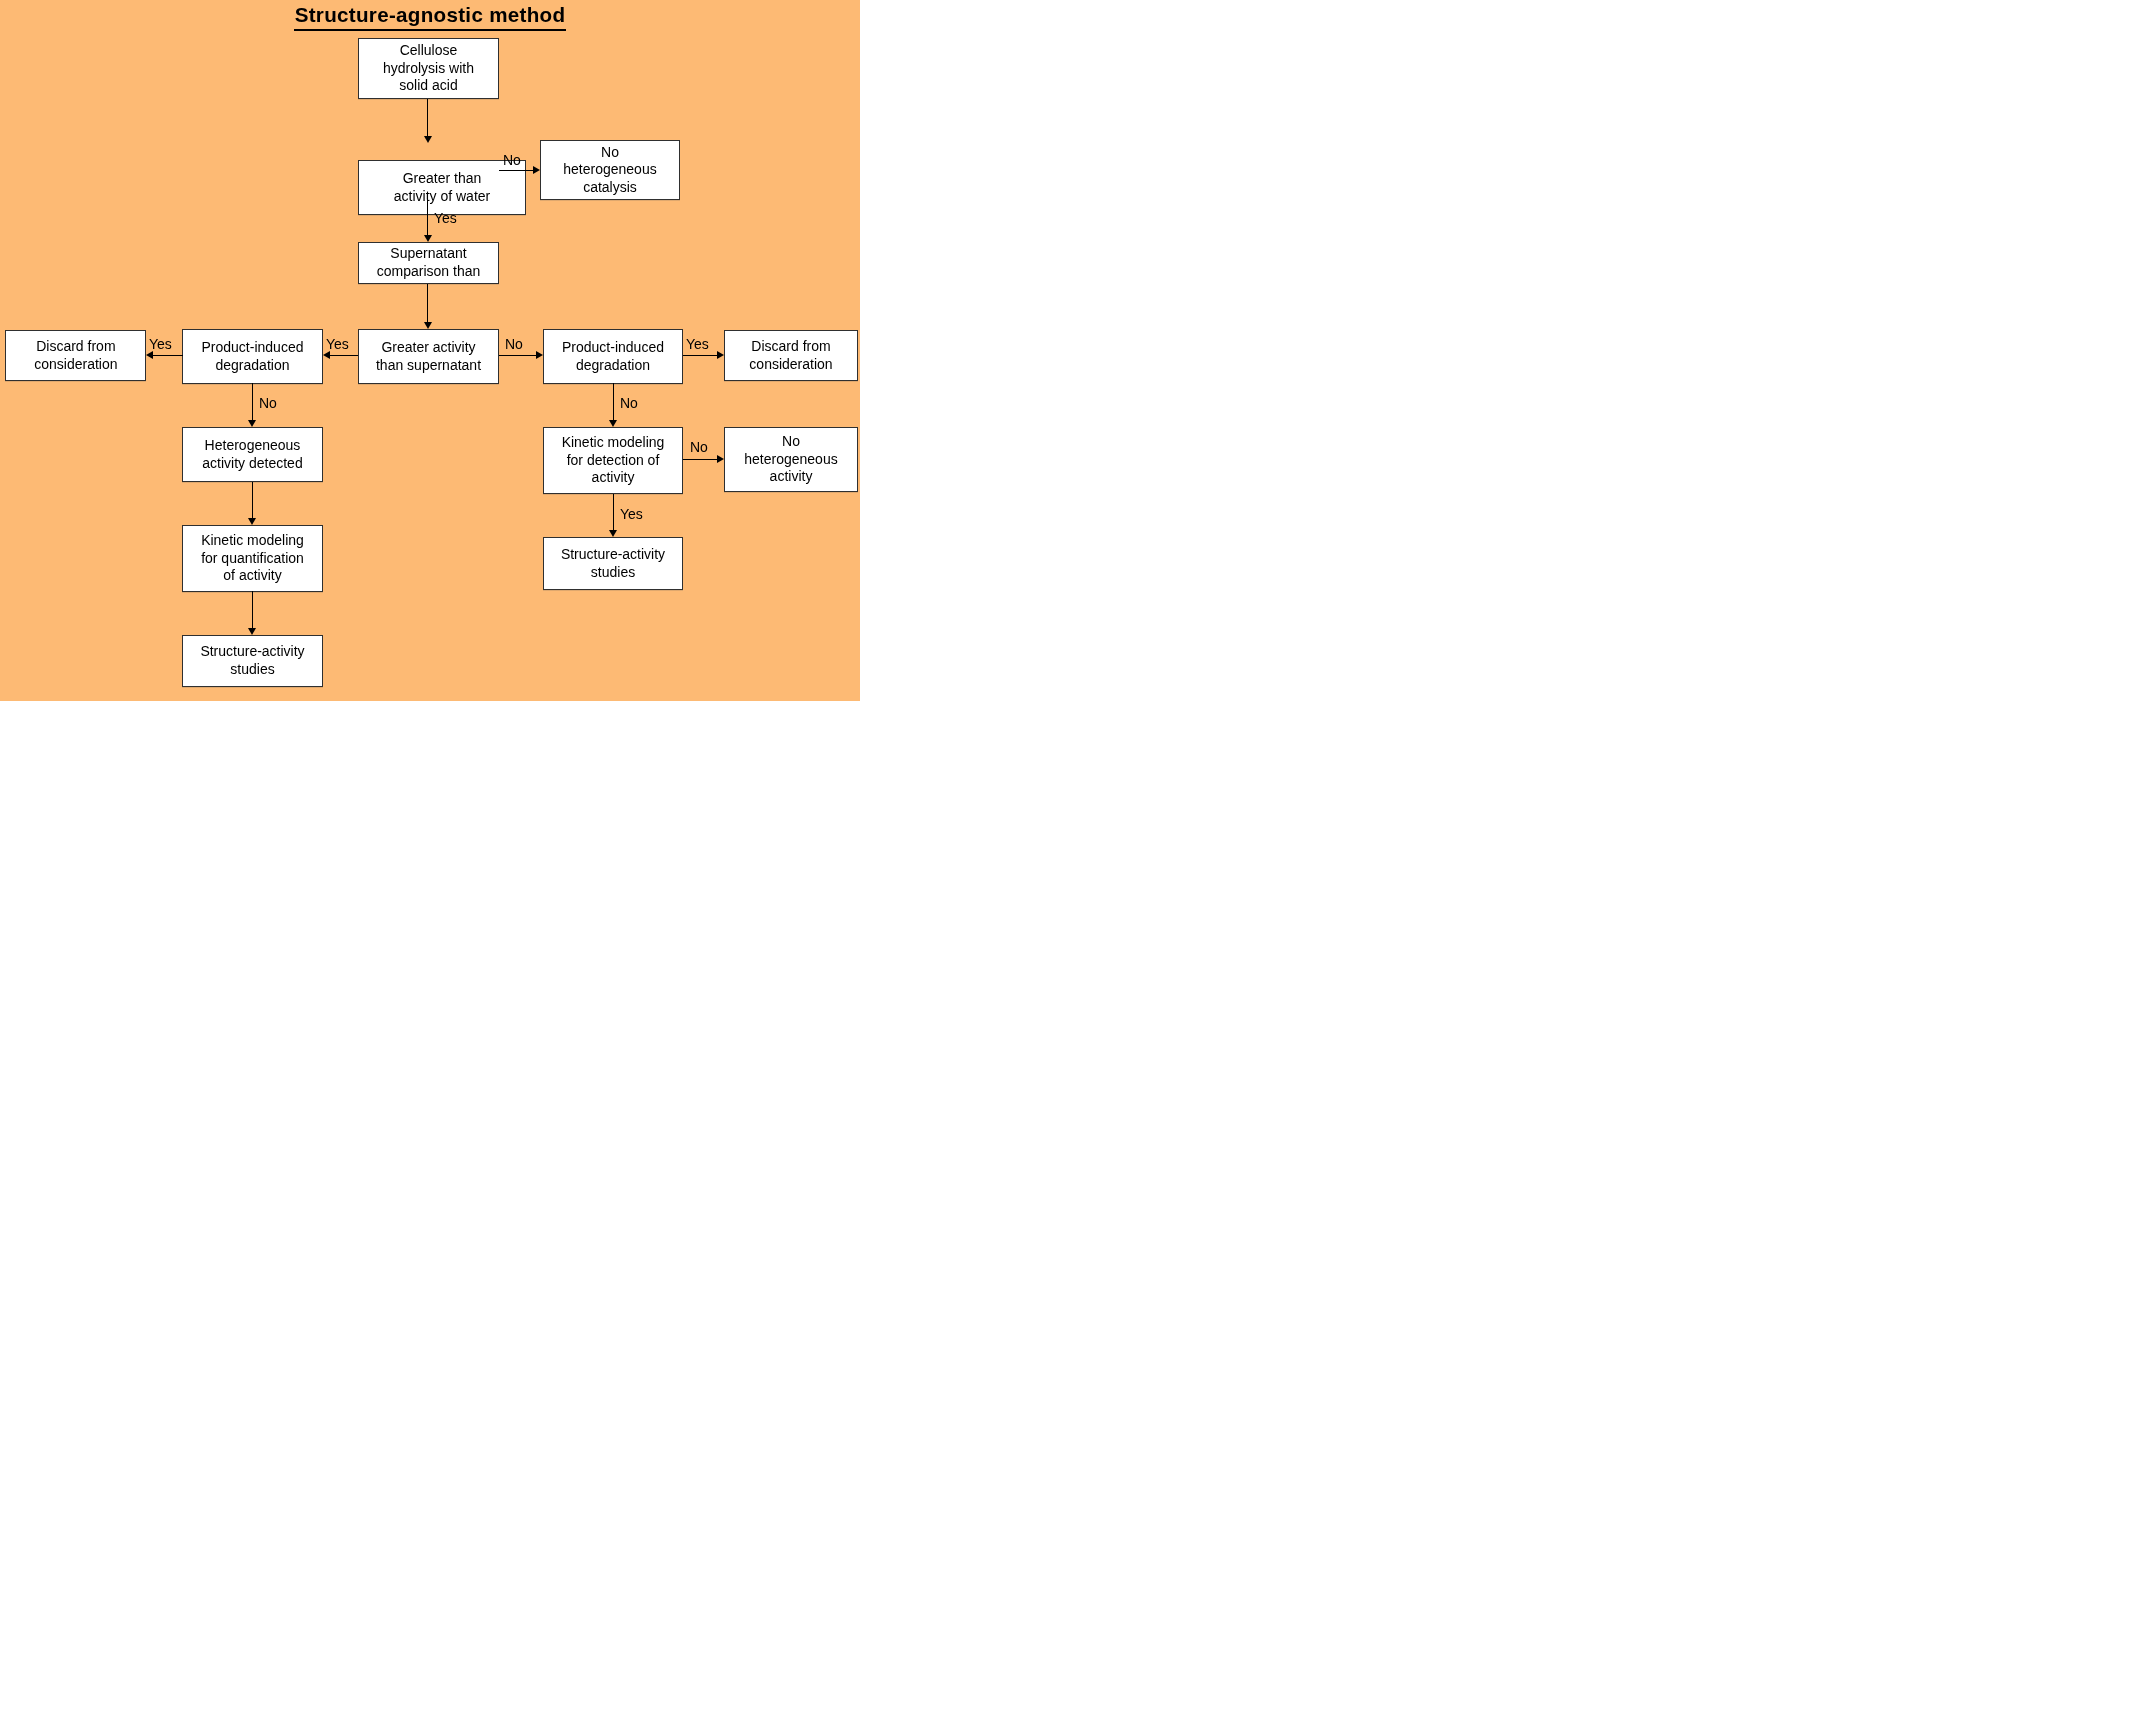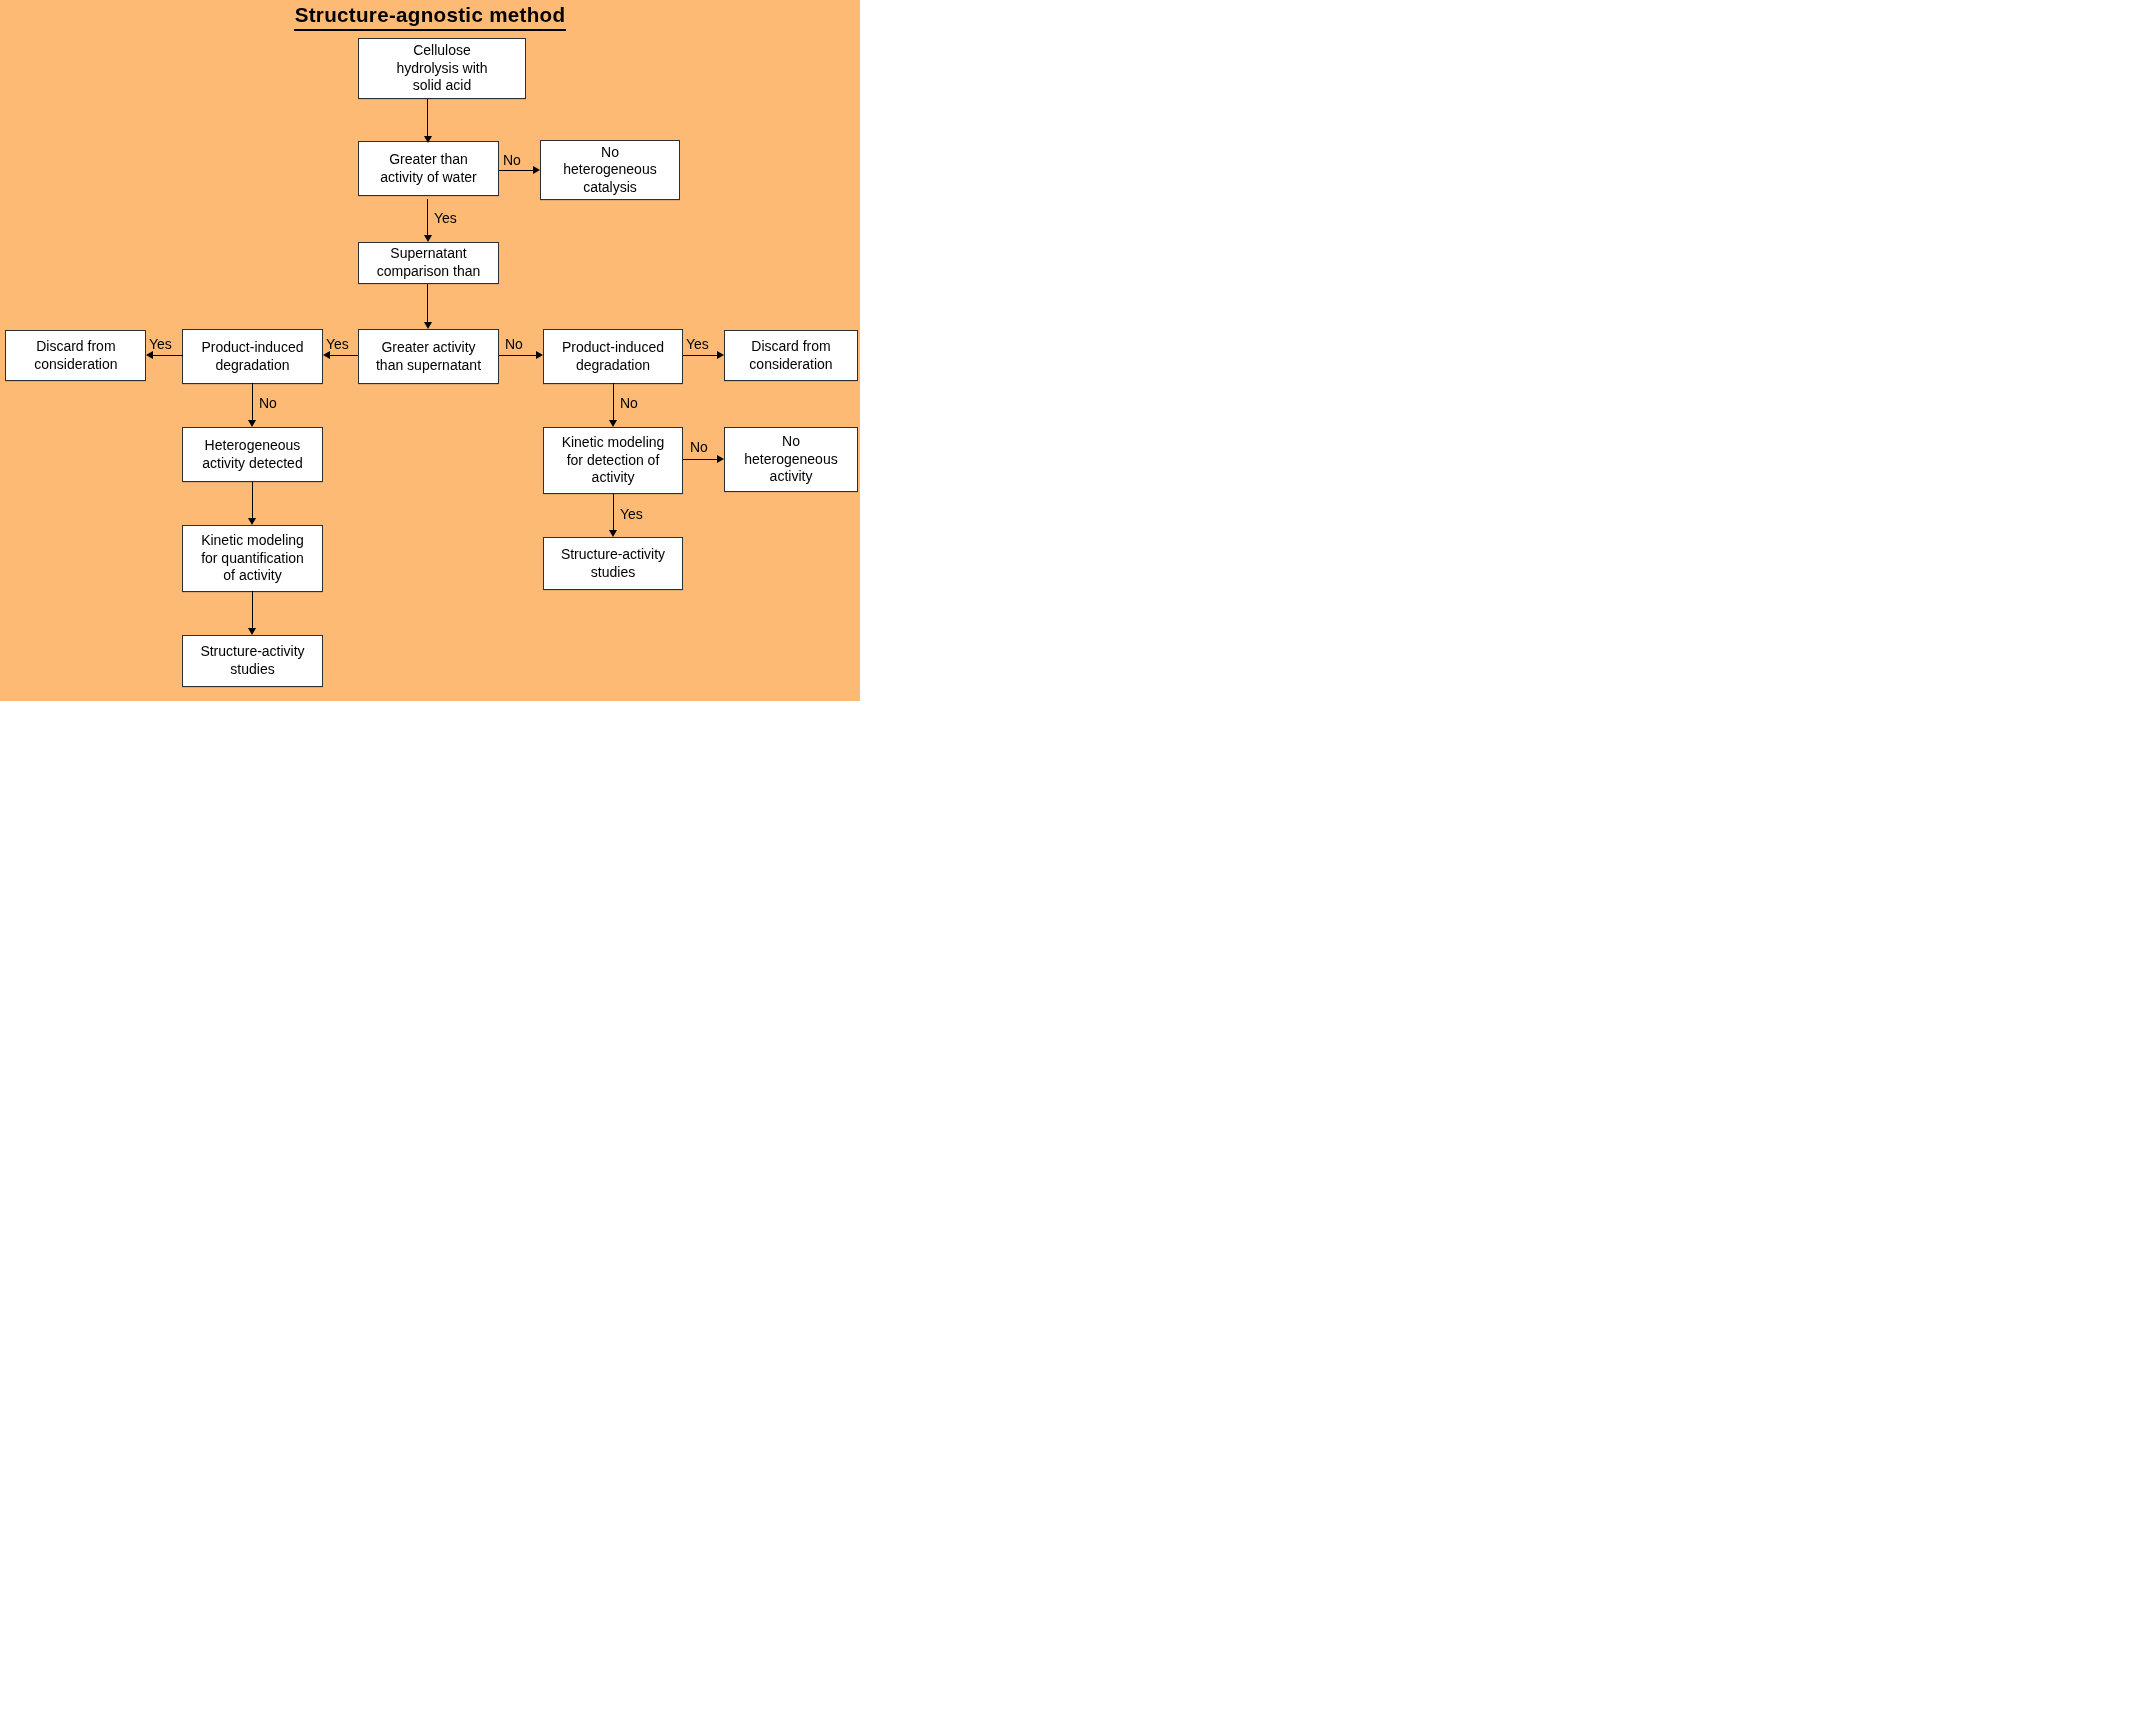--- a/index.html
+++ b/index.html
@@ -89,27 +89,27 @@
 </style>
 </head>
 <body>
 
 <div class="canvas">
 
   <div class="title-wrap">
     <span class="title-text">Structure-agnostic method</span>
   </div>
 
-  <div class="node" style="left:358px; top:38px; width:168px; height:61px;">
+  <div class="node" style="left:358px; top:38px; width:141px; height:61px;">
     <span class="node-label">Cellulose
 hydrolysis with
 solid acid</span>
   </div>
 
-  <div class="node" style="left:358px; top:141px; width:141px; height:55px;">
+  <div class="node" style="left:358px; top:160px; width:168px; height:55px;">
     <span class="node-label">Greater than
 activity of water</span>
   </div>
 
   <div class="node" style="left:540px; top:140px; width:140px; height:60px;">
     <span class="node-label">No
 heterogeneous
 catalysis</span>
   </div>
 

